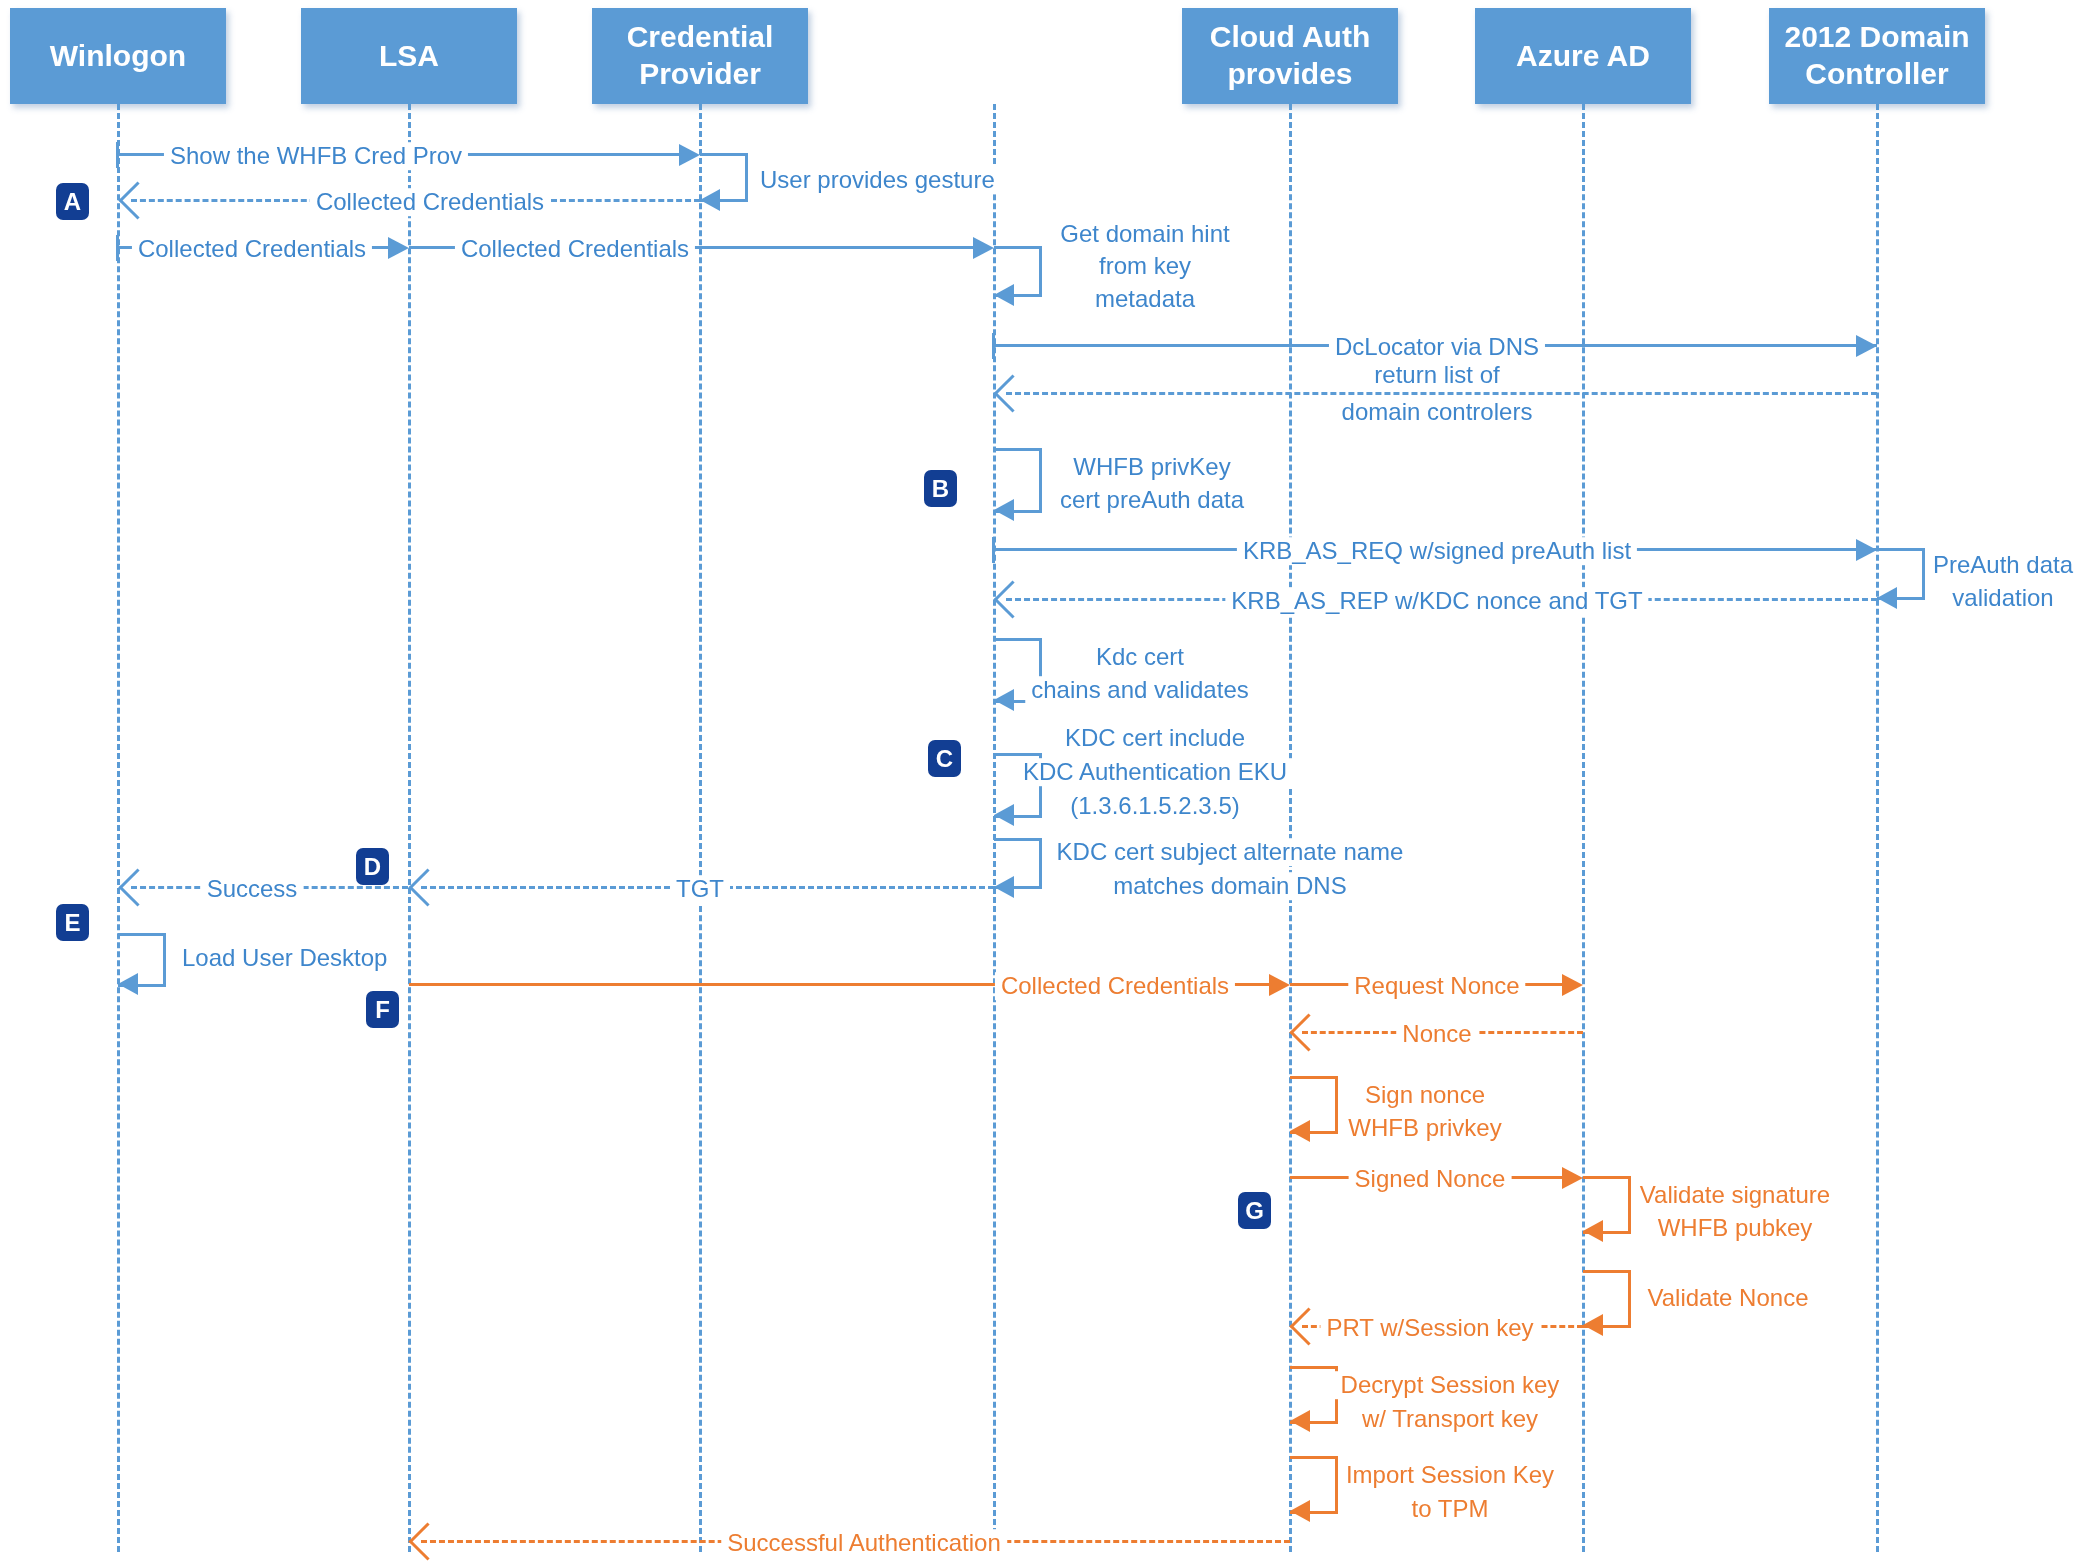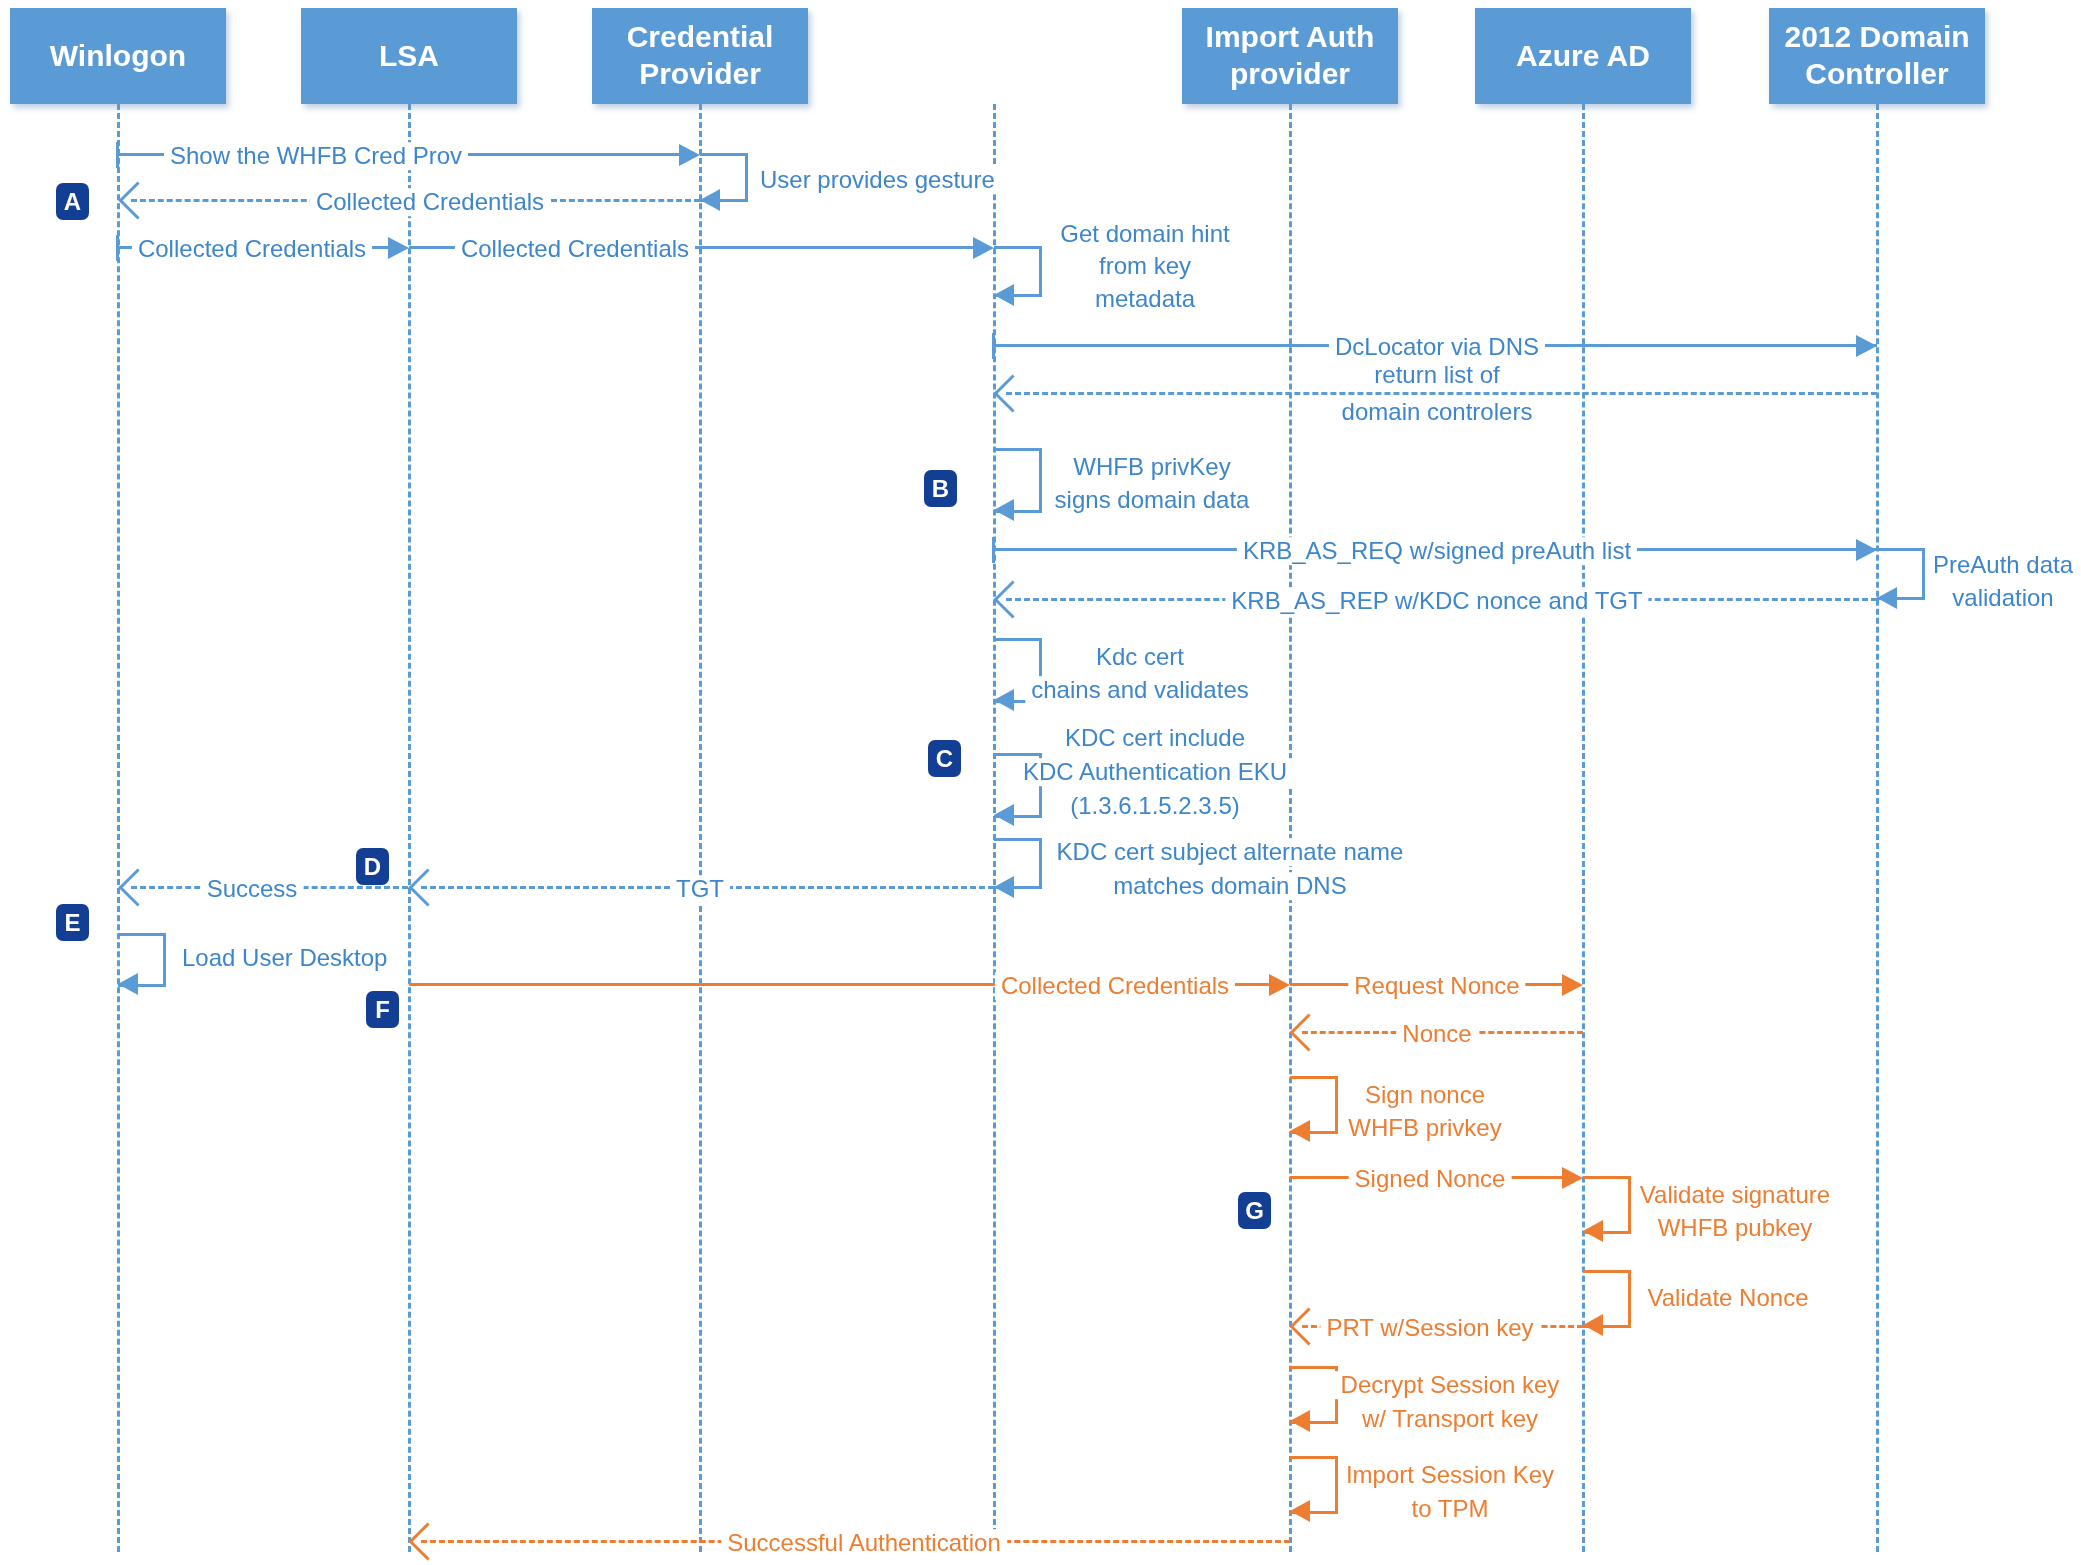--- a/index.html
+++ b/index.html
@@ -83,21 +83,21 @@
   }
 </style>
 </head>
 <body>
 
 <div class="stage">
 
   <div class="actor" style="left:10px">Winlogon</div>
   <div class="actor" style="left:301px">LSA</div>
   <div class="actor" style="left:592px">Credential Provider</div>
-  <div class="actor" style="left:1182px">Import Auth provider</div>
+  <div class="actor" style="left:1182px">Cloud Auth provides</div>
   <div class="actor" style="left:1475px">Azure AD</div>
   <div class="actor" style="left:1769px">2012 Domain Controller</div>
 
   <div class="lifeline" style="left:117px"></div>
   <div class="lifeline" style="left:408px"></div>
   <div class="lifeline" style="left:699px"></div>
   <div class="lifeline" style="left:993px"></div>
   <div class="lifeline" style="left:1289px"></div>
   <div class="lifeline" style="left:1582px"></div>
   <div class="lifeline" style="left:1876px"></div>
@@ -155,21 +155,21 @@
     <div class="head-l-open" style="left:999px;top:380px"></div>
     <div class="lbl" style="left:1437px;top:375px">return list of</div>
     <div class="lbl" style="left:1437px;top:412px">domain controlers</div>
   </div>
 
   <div>
     <div class="loop" style="left:994px;top:448px;height:65px"></div>
     <div class="head-l-fill" style="left:994px;top:499px"></div>
     <div class="marker" style="left:924px;top:470px">B</div>
     <div class="lbl" style="left:1152px;top:467px">WHFB privKey</div>
-    <div class="lbl" style="left:1152px;top:500px">signs domain data</div>
+    <div class="lbl" style="left:1152px;top:500px">cert preAuth data</div>
   </div>
 
   <div>
     <div class="tick" style="left:992px;top:537px"></div>
     <div class="line" style="left:994px;top:548px;width:883px"></div>
     <div class="head-r" style="left:1856px;top:539px"></div>
     <div class="lbl" style="left:1437px;top:551px">KRB_AS_REQ w/signed preAuth list</div>
   </div>
 
   <div>

